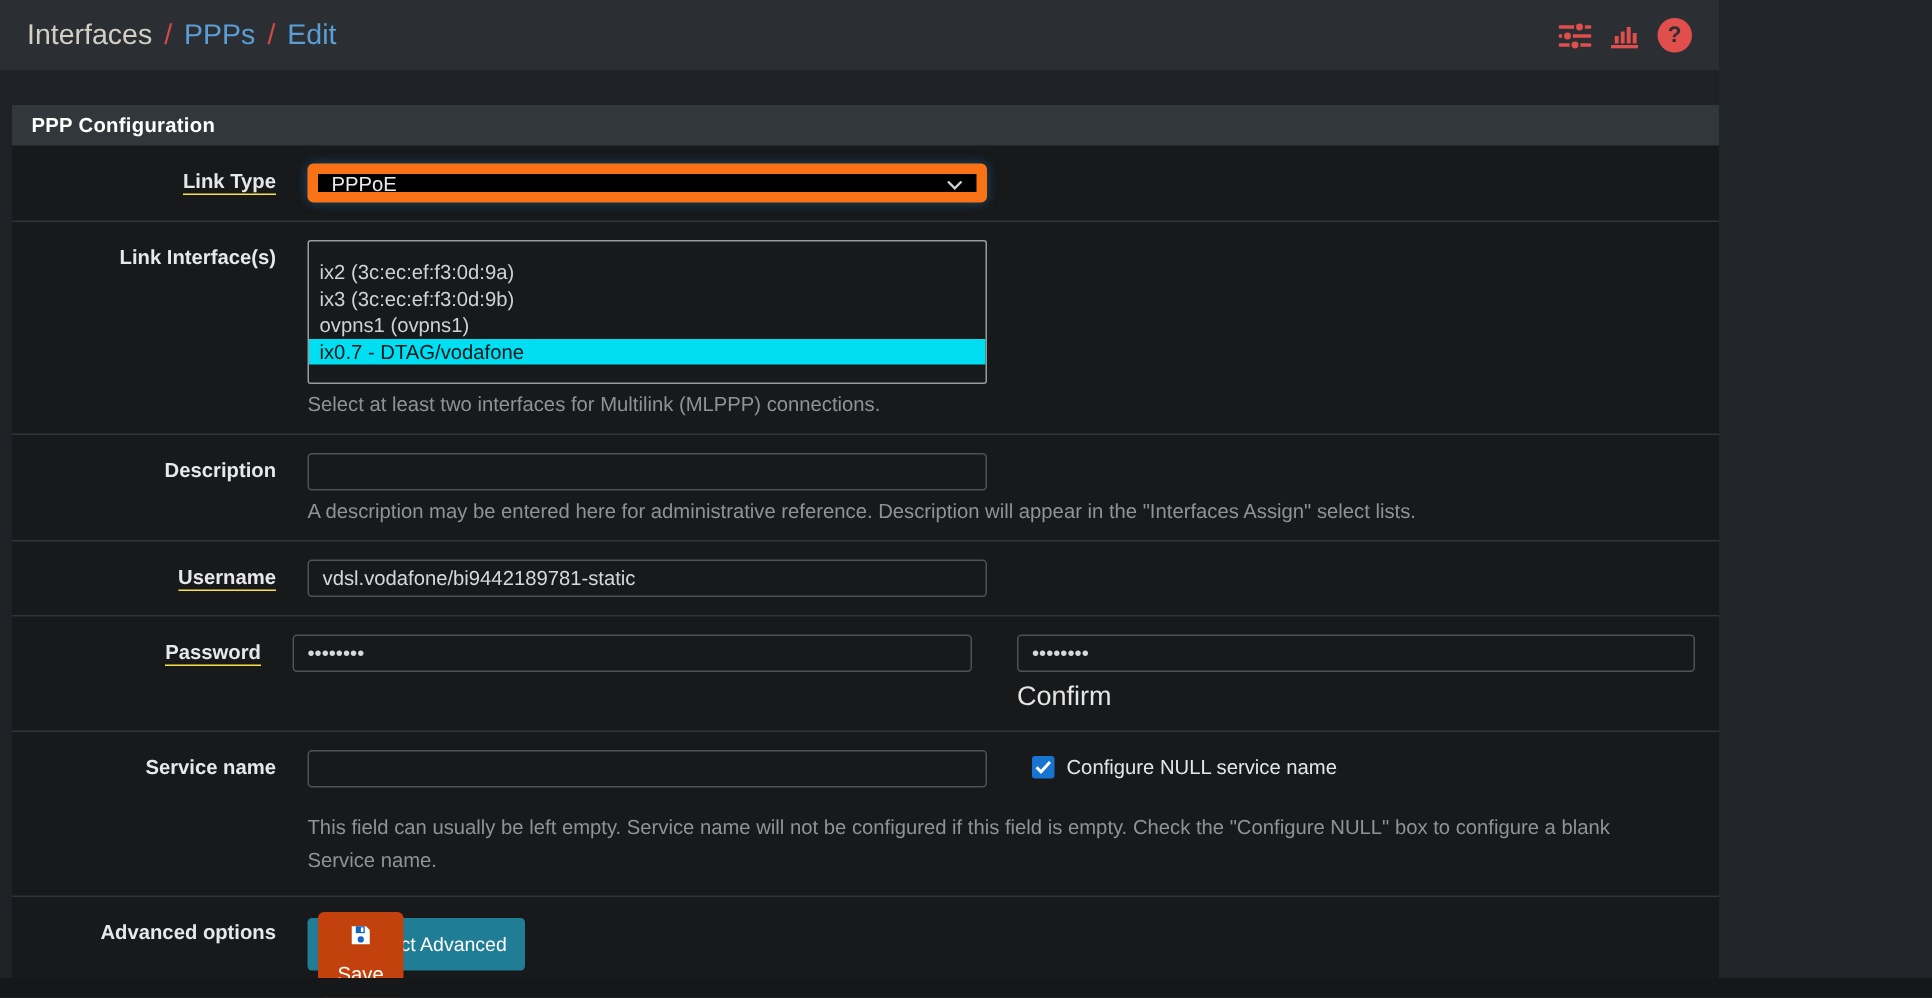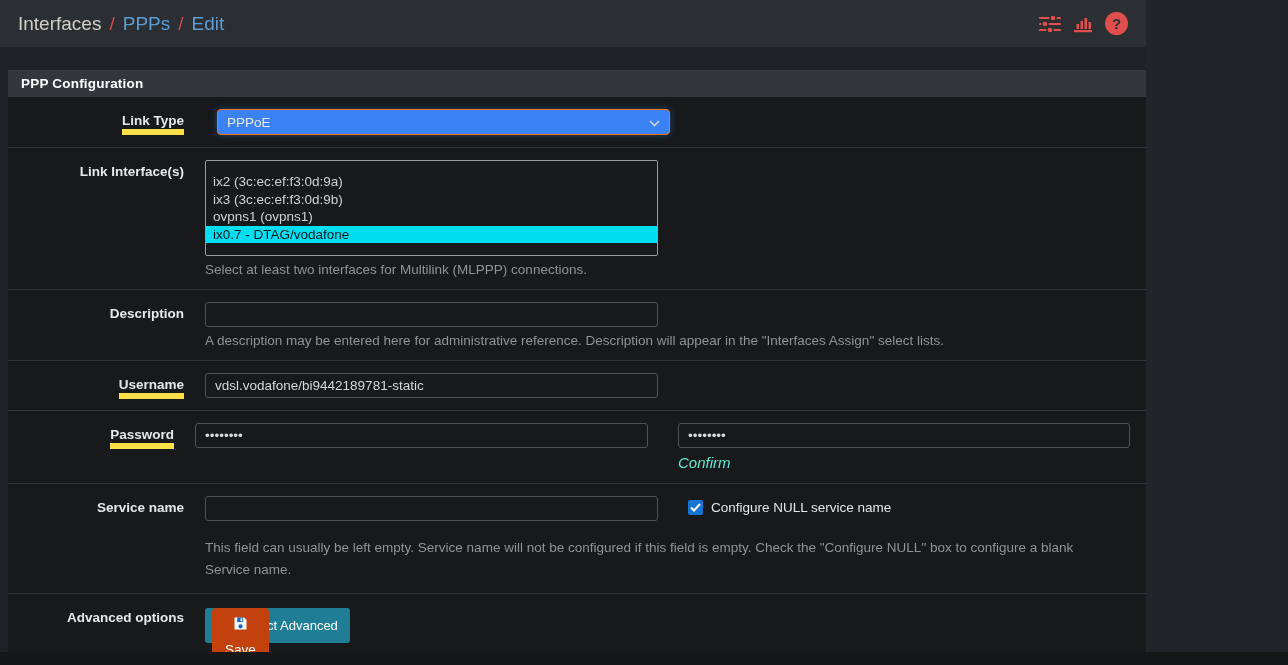--- a/index.html
+++ b/index.html
@@ -24,36 +24,36 @@
   .footer-strip { position:absolute; left:0; bottom:0; width:1288px; height:13px; background:#151719; }
 
   
   .panel { position:absolute; left:8px; top:23px; width:1138px; background:#17191b; }
   .panel-heading { height:27px; background:#32373b; color:#ffffff; font-weight:bold; font-size:13.5px;
                    display:flex; align-items:center; padding-left:13px; letter-spacing:.2px; }
   .form-row { display:flex; padding:12px 0; }
   .form-row + .form-row { border-top:1px solid #303438; }
   .row-label { width:197px; text-align:right; padding-right:21px; font-weight:bold; font-size:13.5px;
                color:#e6e8e9; padding-top:4px; }
-  .row-label .req { padding-bottom:1px; border-bottom:6px solid #fde047;text-align:center; }
+  .row-label .req { padding-bottom:1px; border-bottom:1px solid #fde047;text-align:center; }
   .row-content { flex:1; padding-right:16px; }
 
   
-  .select-box { width:453px; height:26px; background:#3b82f6; border:1px solid #f97316; border-radius:4px;
+  .select-box { width:453px; height:26px; background:#000000; border:7px solid #f97316; border-radius:4px;
                 box-shadow:0 0 7px rgba(33,118,176,.55); color:#e8eaeb; font-size:13.5px;
-                display:flex; align-items:center; justify-content:space-between; padding:0 9px; cursor:pointer;margin-left:12px; }
+                display:flex; align-items:center; justify-content:space-between; padding:0 9px; cursor:pointer; }
   .listbox { width:453px; border:1px solid #979ca0; border-radius:2px; padding:12px 0; background:#17191b; }
   .listbox .opt { height:17.5px; line-height:17.5px; padding-left:7px; font-size:13.5px; color:#cfd2d4; cursor:pointer;
                   white-space:nowrap; overflow:hidden; }
   .listbox .opt.selected { background:#00dff2; color:#03161a; }
   .text-input { width:453px; height:25px; background:#17191b; border:1px solid #4e5356; border-radius:3px;
                 color:#d6d8d9; padding:0 9px; font-size:13.5px; font-family:"Liberation Sans", sans-serif; }
   .help-text { font-size:13.5px; color:#8f9396; margin-top:6px; }
   .two-col { display:flex; gap:30px; align-items:flex-start; }
-  .confirm-label { font-size:15px; color:#5eead4; margin-top:6px;font-style:italic; }
+  .confirm-label { font-size:18px; color:#e5e5e5; margin-top:6px; }
   .w452 { width:452px; }
   .check-group { display:flex; align-items:center; margin-left:30px; margin-top:4px; cursor:pointer; }
   .checkbox { width:15px; height:15px; background:#1774d1; border-radius:2px; display:flex;
               align-items:center; justify-content:center; }
   .check-label { margin-left:8px; font-size:13.5px; color:#e3e5e6; }
   .svc-help { max-width:910px; line-height:22px; margin-top:16px; }
 
   .btn { display:inline-flex; align-items:center; gap:8px; border:none; cursor:pointer; color:#ffffff;
          font-size:13px; font-family:"Liberation Sans", sans-serif; border-radius:3px; }
   .btn-advanced { background:#1f7e96; padding:8px 12px; margin-top:2px; }

